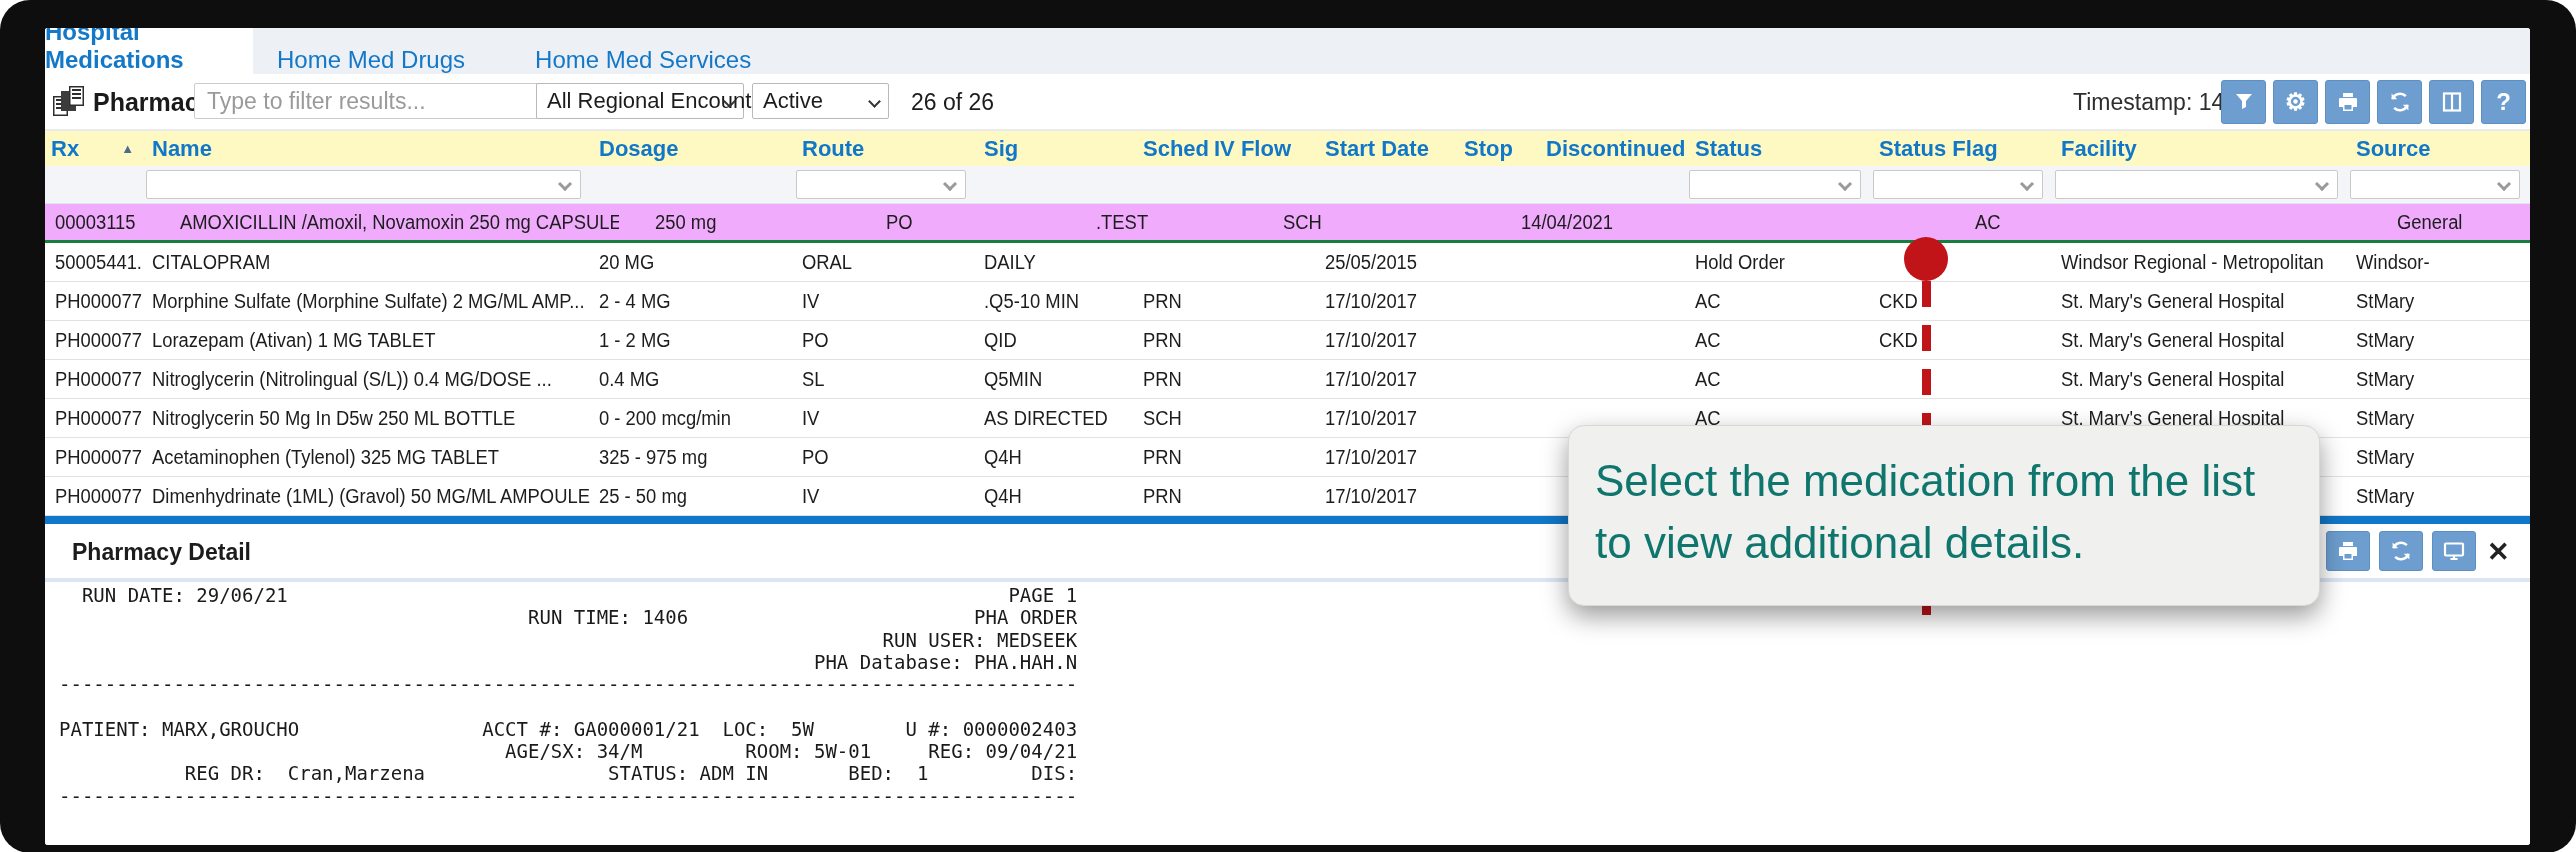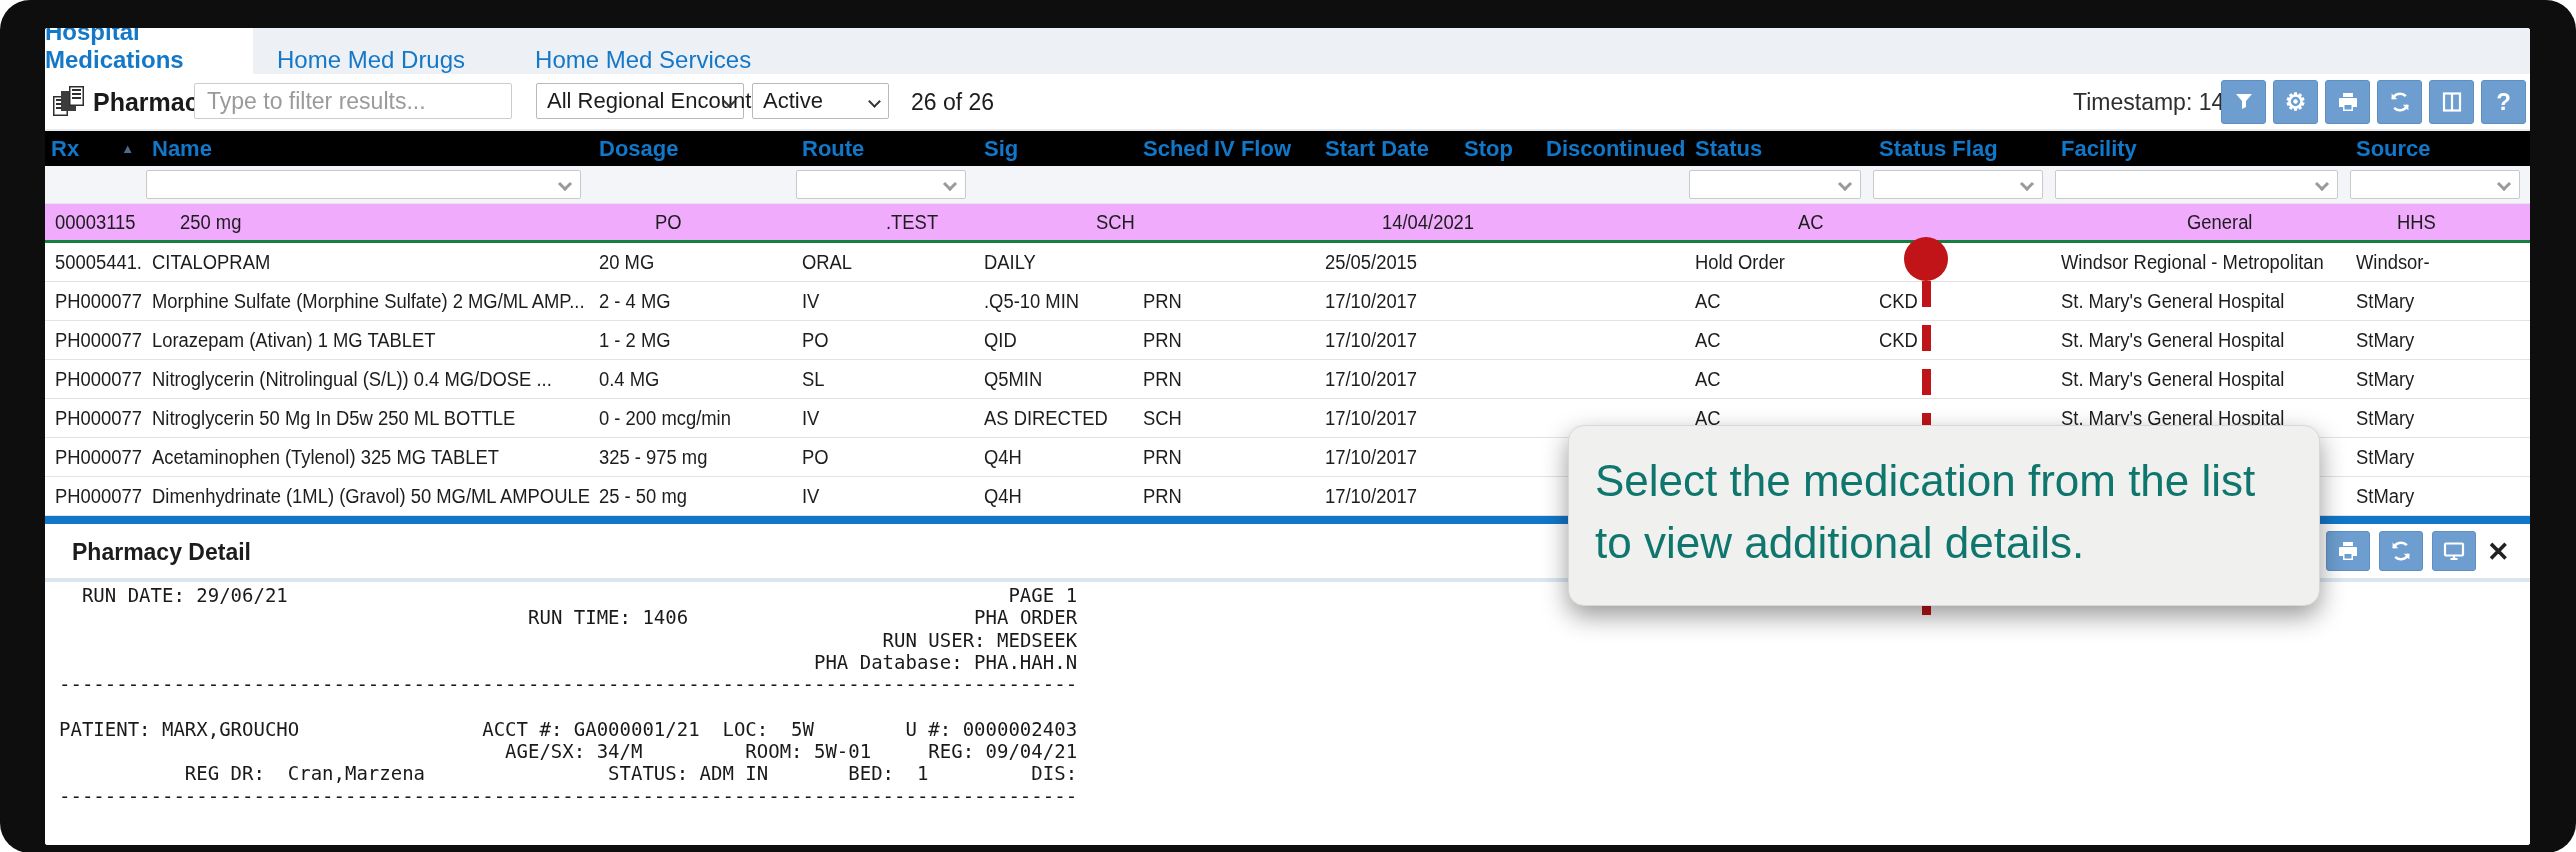--- a/index.html
+++ b/index.html
@@ -13,35 +13,35 @@
   .tabstrip { position:relative; height:46px; background:#edf0f4; display:flex; align-items:flex-end; }
   .tab { display:flex; align-items:center; justify-content:center; color:#1478c8; font-size:24px; cursor:default; }
   .tab.active { width:208px; background:#ffffff; border-top:6px solid #0f76c6; font-weight:bold; }
   .tab.plain { padding:0 24px; }
   .tab.plain.last { margin-left:22px; }
 
   
   .toolbar { position:relative; height:57px; background:#ffffff; border-bottom:2px solid #e9ebee; }
   .ph-icon { position:absolute; left:6px; top:10px; width:34px; height:34px; }
   .tb-title { position:absolute; left:48px; top:14px; font-size:25px; font-weight:bold; color:#1a1a1a; }
-  .tb-input { position:absolute; left:149px; top:9px; width:318px; height:36px; border:1px solid #cccccc; border-radius:2px; font-size:23px; color:#333; padding:0 12px; font-family:"Liberation Sans",sans-serif; }
+  .tb-input { position:absolute; left:149px; top:9px; width:384px; height:36px; border:1px solid #cccccc; border-radius:2px; font-size:23px; color:#333; padding:0 12px; font-family:"Liberation Sans",sans-serif; }
   .tb-input::placeholder { color:#9a9a9a; }
   .tb-select { position:absolute; top:9px; height:36px; border:1px solid #b9b9b9; border-radius:2px; background:#fff; font-size:22px; color:#1c1c1c; display:flex; align-items:center; padding:0 30px 0 10px; white-space:nowrap; }
   .tb-select .chev { position:absolute; right:9px; top:13px; width:9px; height:9px; border-left:2.5px solid #333; border-bottom:2.5px solid #333; transform:rotate(-45deg); }
   .sel-enc { left:491px; width:208px; }
   .sel-active { left:707px; width:137px; }
   .tb-count { position:absolute; left:866px; top:15px; font-size:23px; color:#1c1c1c; }
   .tb-timestamp { position:absolute; left:2028px; top:15px; font-size:23px; color:#2e2e2e; }
   .tb-buttons { position:absolute; left:2176px; top:6px; display:flex; gap:7px; }
   .icon-btn { width:45px; height:44px; background:#6d9ecf; border:1px solid #5d90c2; border-radius:3px; display:flex; align-items:center; justify-content:center; color:#ffffff; font-size:24px; font-weight:bold; cursor:pointer; }
   .icon-btn svg { width:24px; height:24px; }
 
   
   .grid { display:grid; grid-template-columns:99px 447px 203px 182px 159px 71px 111px 139px 82px 149px 184px 182px 295px 182px; }
-  .thead { height:35px; background:#000000; align-items:center; }
+  .thead { height:35px; background:#fef9c3; align-items:center; }
   .th { color:#1177c8; font-size:22px; font-weight:bold; padding-left:8px; white-space:nowrap; overflow:visible; }
   .th:first-child { padding-left:6px; }
   .sort { font-size:13px; color:#4c6c8c; margin-left:42px; vertical-align:3px; }
   .frow { height:38px; background:#f4f5f8; border-bottom:1px solid #e3e5e8; }
   .fcell { position:relative; }
   .fsel { position:relative; margin:4px 10px 4px 2px; height:29px; background:#ffffff; border:1px solid #c9c9c9; border-radius:2px; }
   .fsel .chev { position:absolute; right:10px; top:8px; width:10px; height:10px; border-left:3px solid #9a9a9a; border-bottom:3px solid #9a9a9a; transform:rotate(-45deg); }
   .rows { position:relative; }
   .tr { height:39px; background:#ffffff; border-bottom:1px solid #e2e2e2; align-items:center; cursor:pointer; }
   .tr.selected { background:#f0abfc; border-bottom:3px solid #15803d;gap:28px; }
@@ -196,20 +196,21 @@
         </div>
         <div class="fcell">
           <div class="fsel">
             <span class="chev"></span>
           </div>
         </div>
       </div>
     <div class="rows">
         <div class="grid tr selected">
           <div class="td"><span>00003115</span></div>
+          <div class="td"><span>AMOXICILLIN /Amoxil, Novamoxin 250 mg CAPSULE</span></div>
           <div class="td"><span>250 mg</span></div>
           <div class="td"><span>PO</span></div>
           <div class="td"><span>.TEST</span></div>
           <div class="td"><span>SCH</span></div>
           <div class="td"><span></span></div>
           <div class="td"><span>14/04/2021</span></div>
           <div class="td"><span></span></div>
           <div class="td"><span></span></div>
           <div class="td"><span>AC</span></div>
           <div class="td"><span></span></div>

